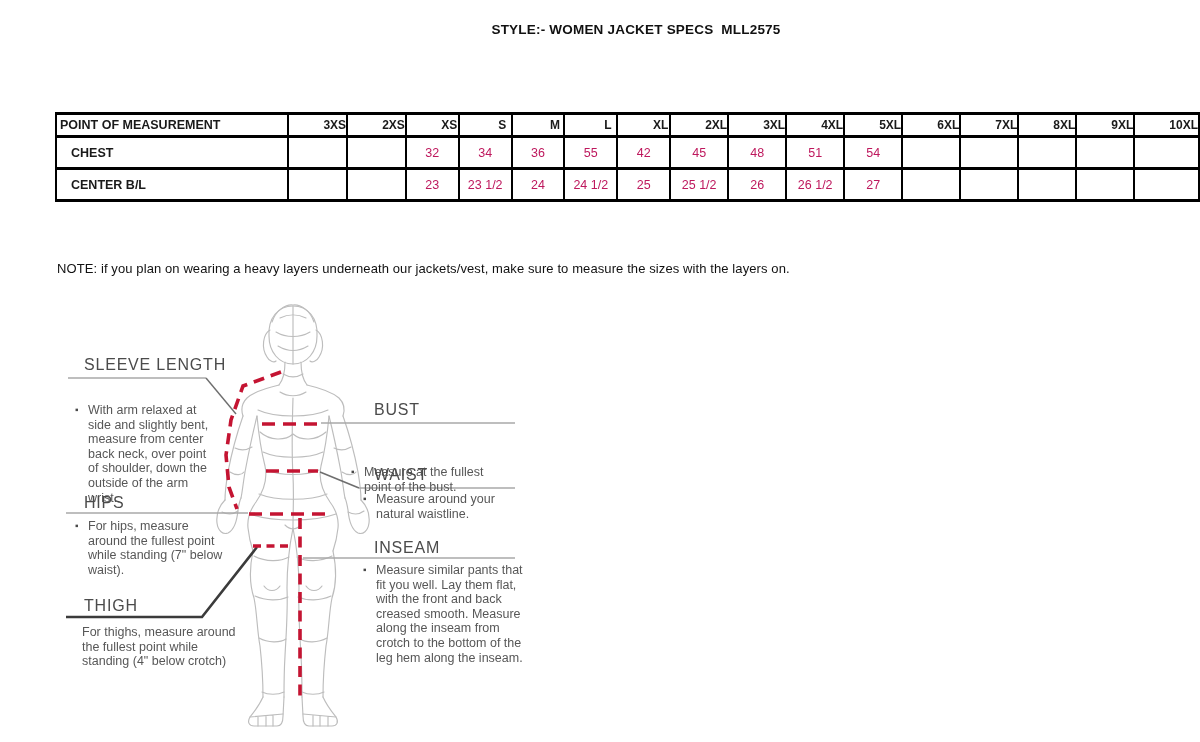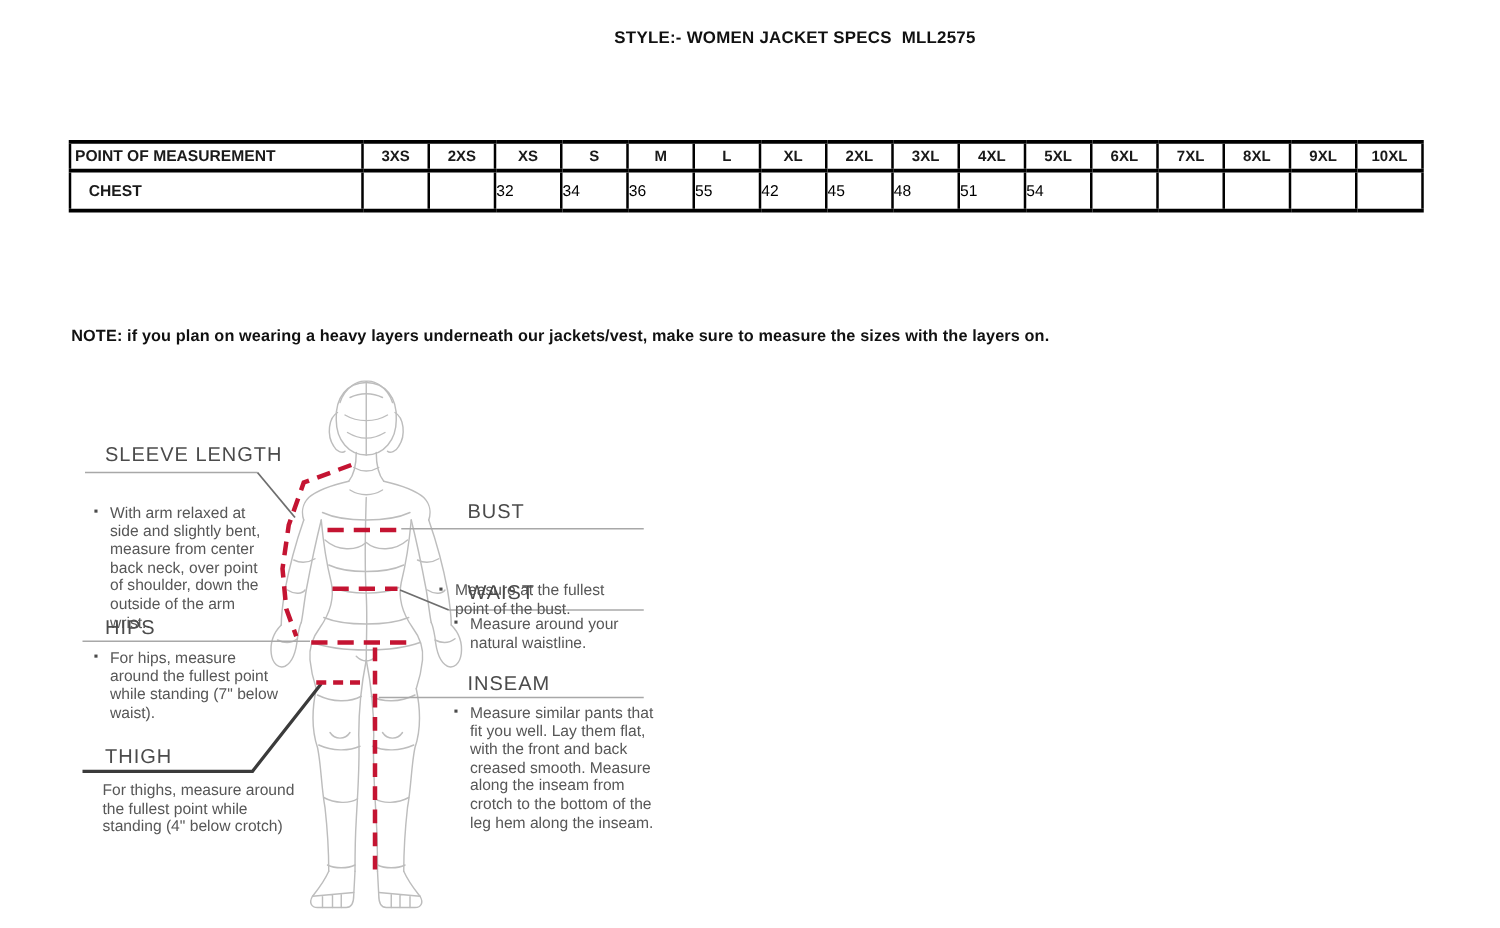--- a/index.html
+++ b/index.html
@@ -19,27 +19,27 @@
     font-size:13.5px;font-weight:bold;color:#111;white-space:pre;letter-spacing:0.2px;
   }
   
   #size-table{
     position:absolute;left:55px;top:112px;border-collapse:collapse;table-layout:fixed;
   }
   #size-table th,#size-table td{
     border:2px solid #000;border-top-width:3px;border-bottom-width:3px;
     padding:0;color:#1a1a1a;overflow:hidden;white-space:nowrap;
   }
-  #size-table thead th{height:20px;font-size:12px;font-weight:bold;text-align:center;}
+  #size-table thead th{height:20px;font-size:12px;font-weight:bold;text-align:center;padding-left:34px;}
   #size-table thead th.first{text-align:left;padding-left:3px;font-size:12.5px;margin-left:10px;}
   #size-table tbody th{height:29px;font-size:12.5px;font-weight:bold;text-align:left;padding-left:14px;}
-  #size-table tbody td{font-size:12.5px;font-weight:normal;color:#000000;}
+  #size-table tbody td{font-size:12.5px;font-weight:normal;text-align:center;color:#be185d;}
   
   .note{
-    position:absolute;left:57px;top:261px;font-size:13px;font-weight:bold;color:#111;
+    position:absolute;left:57px;top:261px;font-size:13px;font-weight:normal;color:#111;
     letter-spacing:0.1px;
   }
   
   #diagram-svg{position:absolute;left:0;top:0;width:1200px;height:742px;}
   .fig{fill:none;stroke:var(--figure-gray);stroke-width:1.15;stroke-linecap:round;stroke-linejoin:round;}
   .redline{fill:none;stroke:var(--accent-red);stroke-width:3.6;}
   .rule{fill:none;stroke:var(--rule-gray);stroke-width:1.3;}
   .rule-dark{fill:none;stroke:#6e6e6e;stroke-width:1.4;}
   .rule-thick{fill:none;stroke:#3b3b3b;stroke-width:2.6;}
   .guide-heading{
@@ -119,20 +119,39 @@
         <td>45</td>
         <td>48</td>
         <td>51</td>
         <td>54</td>
         <td></td>
         <td></td>
         <td></td>
         <td></td>
         <td></td>
       </tr>
+      <tr>
+        <th>CENTER B/L</th>
+        <td></td>
+        <td></td>
+        <td>23</td>
+        <td>23 1/2</td>
+        <td>24</td>
+        <td>24 1/2</td>
+        <td>25</td>
+        <td>25 1/2</td>
+        <td>26</td>
+        <td>26 1/2</td>
+        <td>27</td>
+        <td></td>
+        <td></td>
+        <td></td>
+        <td></td>
+        <td></td>
+      </tr>
     </tbody>
   </table>
 
 <div class="note">NOTE: if you plan on wearing a heavy layers underneath our jackets/vest, make sure to measure the sizes with the layers on.</div>
 
 <svg id="diagram-svg" viewBox="0 0 1200 742" aria-hidden="true">
 
   <path class="fig" d="M293,306 C278,306 268,318 269,336 C269,352 279,364 293,364 C307,364 317,352 317,336 C318,318 308,306 293,306 Z"></path>
   <path class="fig" d="M272,322 C276,310 286,304 293,305 C300,304 310,310 314,322"></path>
   <path class="fig" d="M270,330 C263,334 261,348 267,357 C269,361 274,363 276,361"></path>

